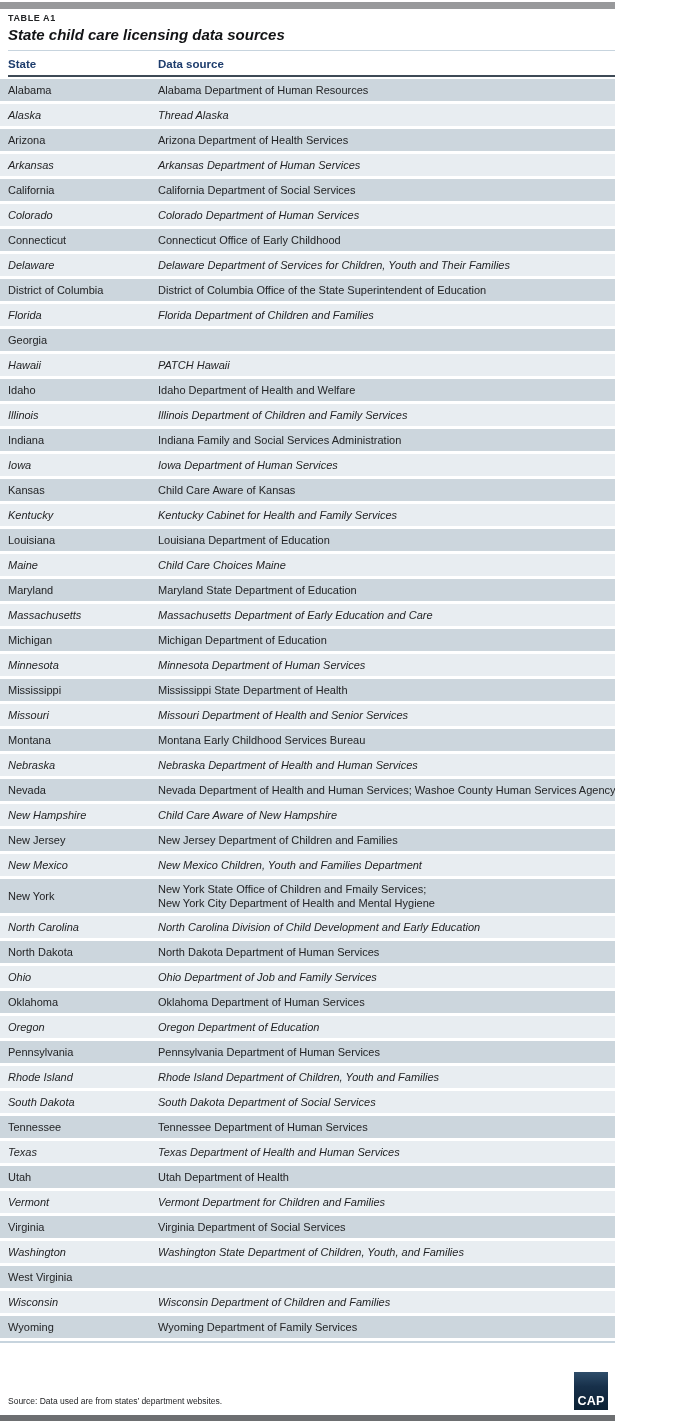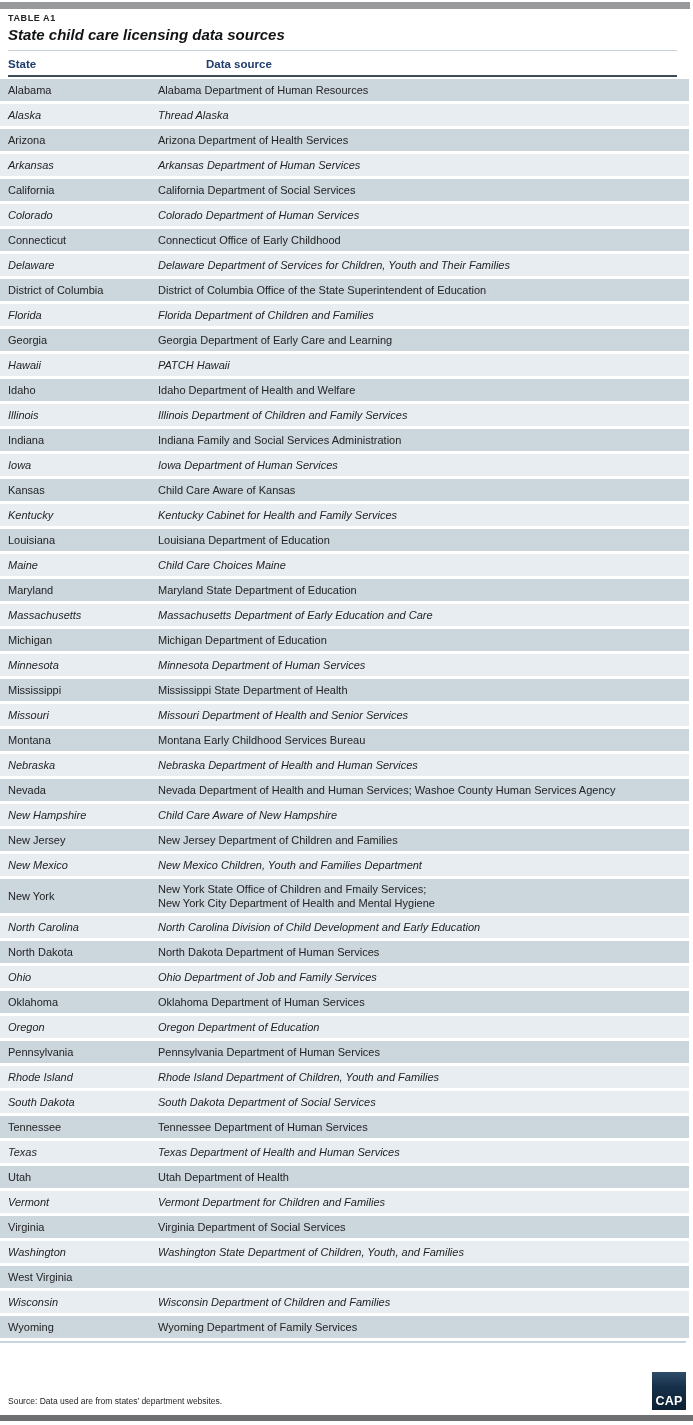--- a/index.html
+++ b/index.html
@@ -1,21 +1,21 @@
 <!DOCTYPE html>
 <html style="--row-dark: #ccd6dd; --row-light: #e8edf1; --header-text: #1e3d6d; --header-rule: #3e4a56; --title-rule: #c7d4de; --top-bar: #98999b; --bottom-bar: #6d6f71; --logo-bg: #0b2033;"><head>
 <meta charset="utf-8">
 <style>
   * { margin: 0; padding: 0; box-sizing: border-box; }
   html, body { background: #ffffff; }
   body { font-family: "Liberation Sans", sans-serif; }
 
   .page {
     position: relative;
-    width: 693px;
+    width: 615px;
     height: 1425px;
     background: #ffffff;
     overflow: hidden;
   }
 
   .top-bar {
     position: absolute;
     top: 2px; left: 0;
     width: 690px; height: 7px;
     background: var(--top-bar, #98999b);
@@ -43,21 +43,20 @@
 
   .col-headers {
     display: flex;
     width: 669px;
     margin-left: 8px;
     padding: 7px 0 5px 0;
     border-bottom: 2px solid var(--header-rule, #3e4a56);
     color: var(--header-text, #1e3d6d);
     font-weight: bold;
     font-size: 11.5px;
-    gap: 48px;
   }
   .col-headers .col-state { width: 150px; flex-shrink: 0; }
 
   .table-body { margin-top: 2px; width: 689px; }
 
   .row {
     display: flex;
     align-items: center;
     min-height: 22px;
     margin-bottom: 3px;
@@ -165,21 +164,20 @@
       <div class="row dark">
         <div class="cell cell-state">District of Columbia</div>
         <div class="cell cell-source">District of Columbia Office of the State Superintendent of Education</div>
       </div>
       <div class="row light">
         <div class="cell cell-state">Florida</div>
         <div class="cell cell-source">Florida Department of Children and Families</div>
       </div>
       <div class="row dark">
         <div class="cell cell-state">Georgia</div>
-        <div class="cell cell-source">Georgia Department of Early Care and Learning</div>
       </div>
       <div class="row light">
         <div class="cell cell-state">Hawaii</div>
         <div class="cell cell-source">PATCH Hawaii</div>
       </div>
       <div class="row dark">
         <div class="cell cell-state">Idaho</div>
         <div class="cell cell-source">Idaho Department of Health and Welfare</div>
       </div>
       <div class="row light">

